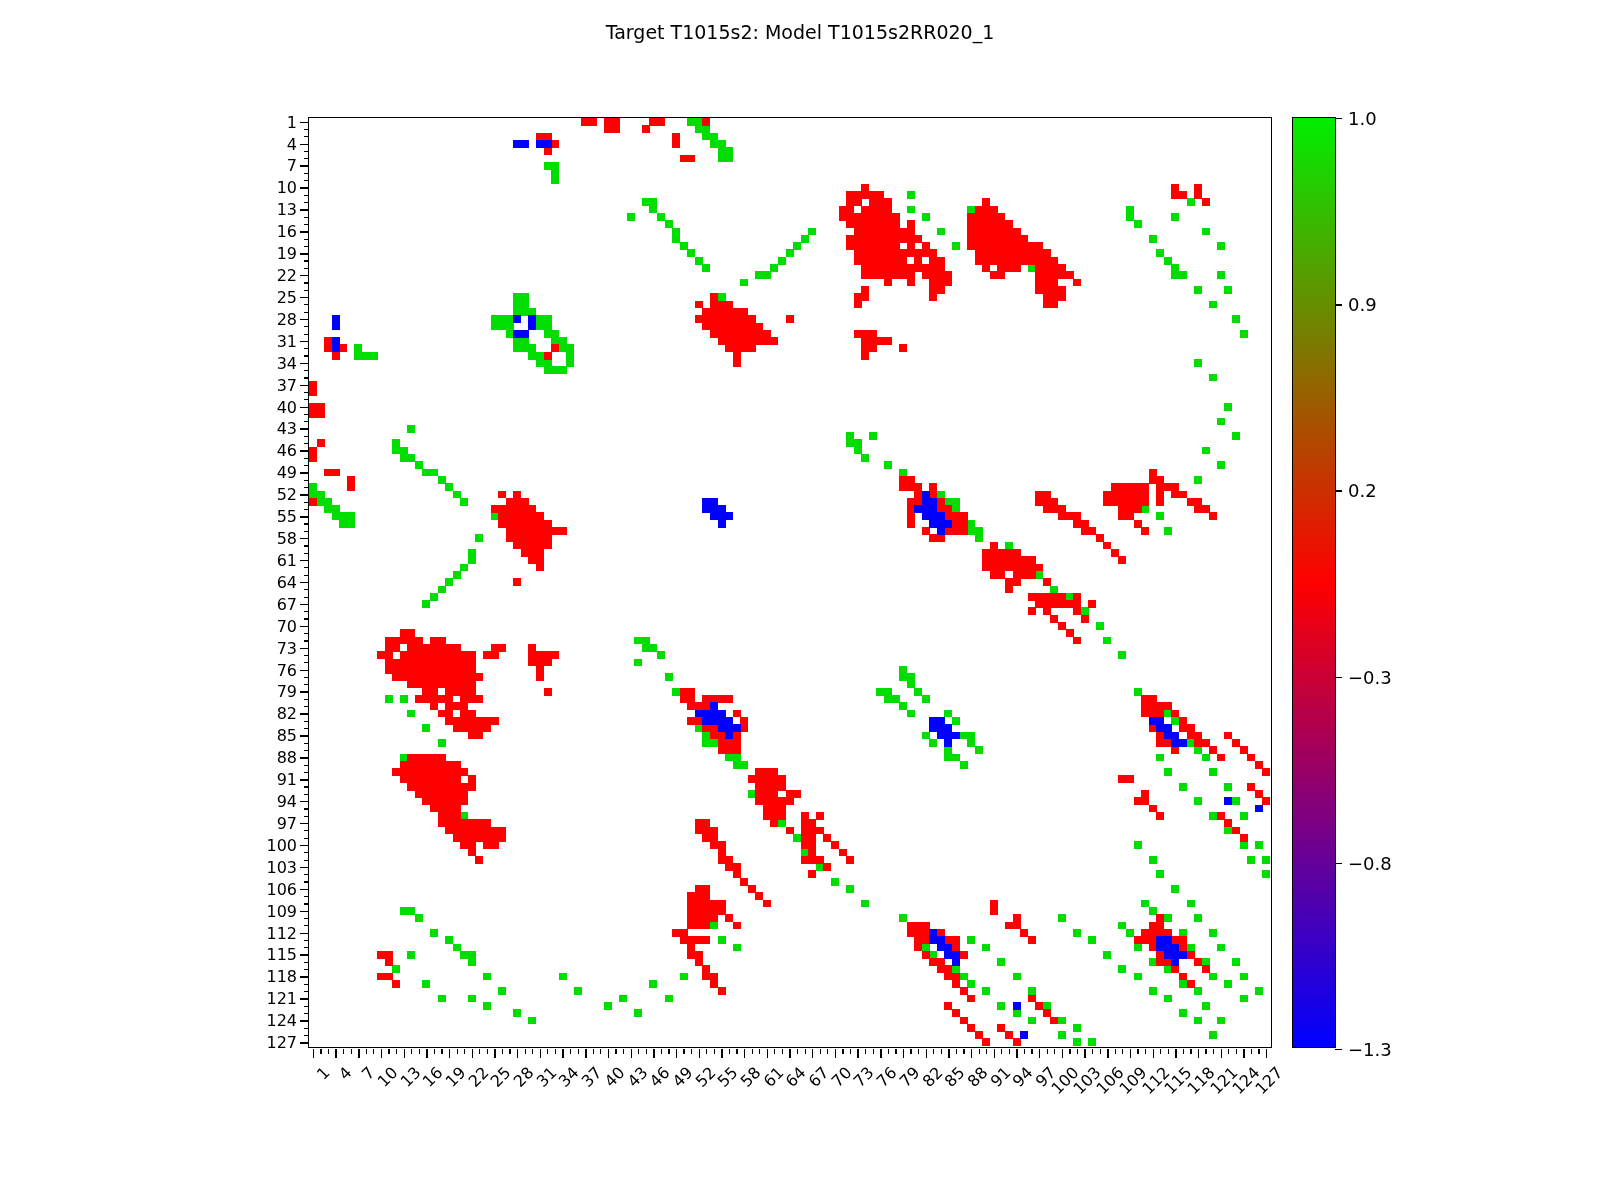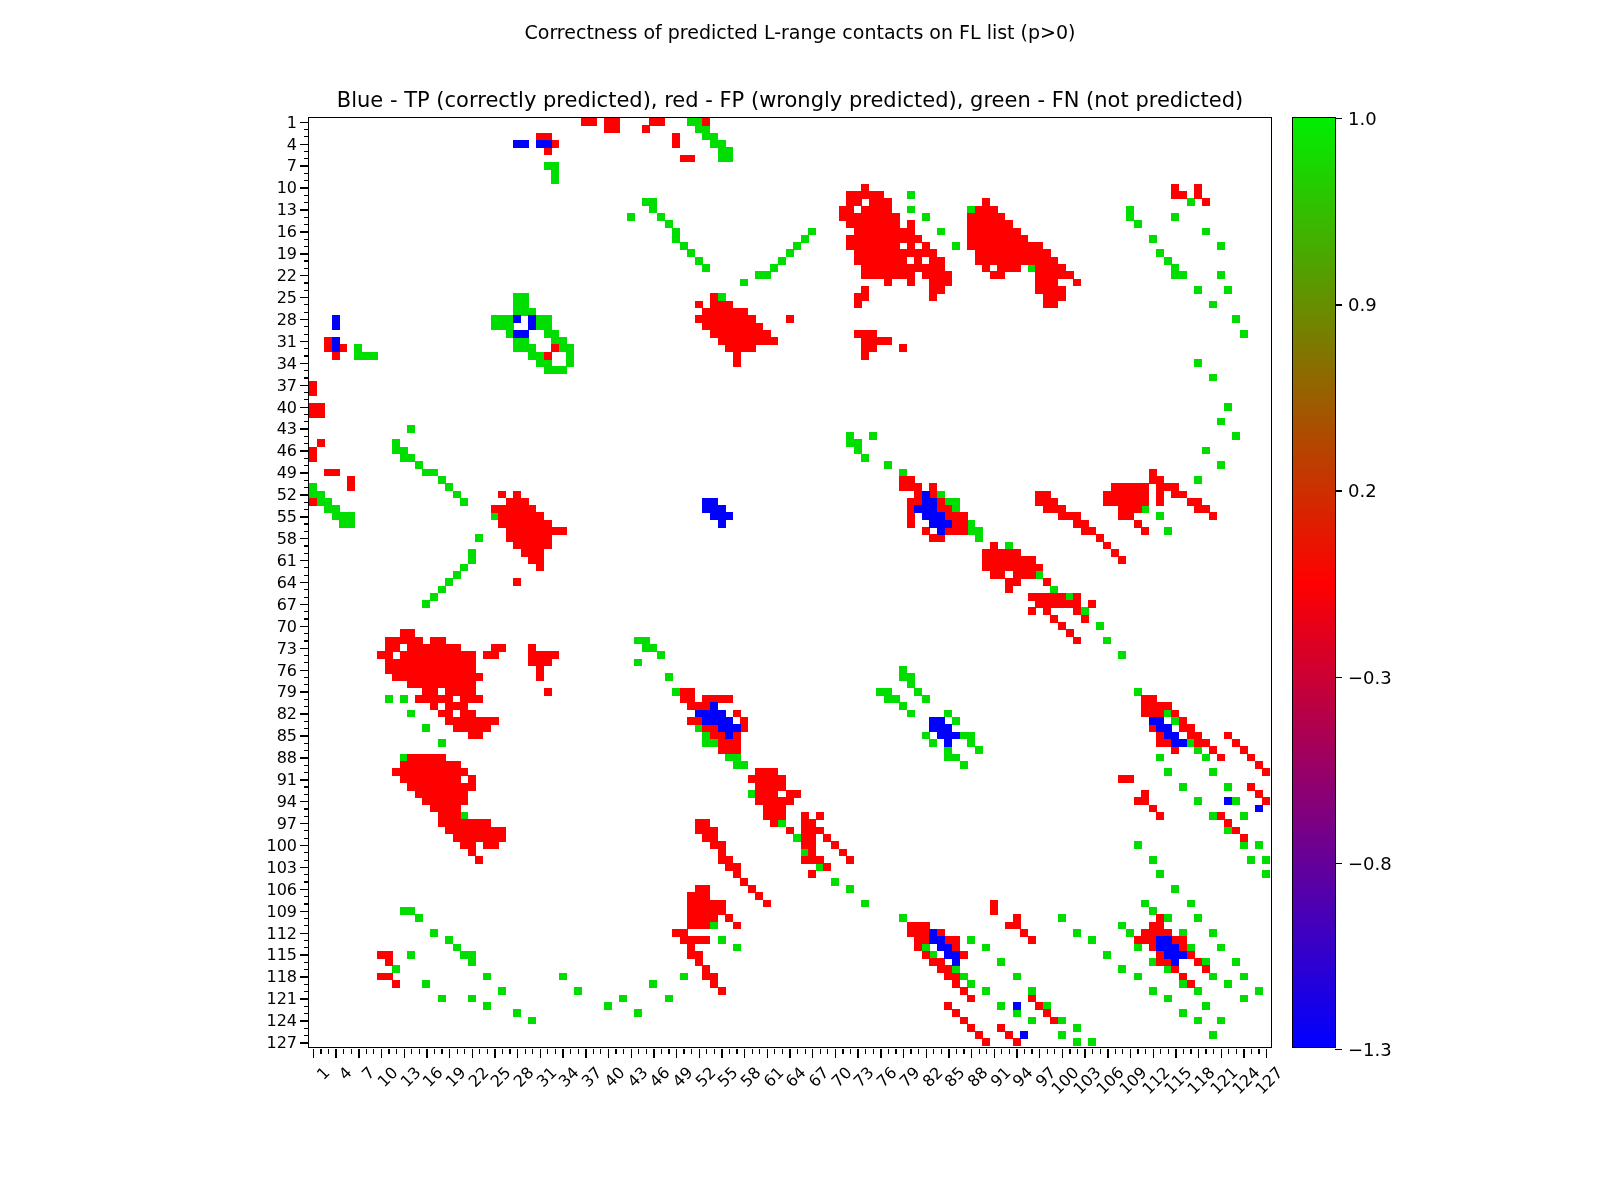--- a/index.html
+++ b/index.html
@@ -66,24 +66,23 @@
     font-size:18px;color:#000;white-space:nowrap;
     transform:translateY(-50%);
   }
 </style>
 </head>
 <body>
 
 <div id="root">
 
   <div class="suptitle">
-    <span class="l2">Correctness of predicted L-range contacts on FL list (p&gt;0)</span>
+    <span>Target T1015s2: Model T1015s2RR020_1</span>
   </div>
 
-  <div class="axtitle">Blue - TP (correctly predicted), red - FP (wrongly predicted), green - FN (not predicted)</div>
 
   <div id="plot">
     <div id="cells">
         <div class="cell" style="left: 0px; top: 365.276px; width: 8.01535px; height: 7.75551px; background: rgb(0, 221, 0);"></div>
         <div class="cell" style="left: 0px; top: 372.581px; width: 8.01535px; height: 7.75551px; background: rgb(0, 221, 0);"></div>
         <div class="cell" style="left: 378.268px; top: 0px; width: 8.01535px; height: 7.75551px; background: rgb(0, 221, 0);"></div>
         <div class="cell" style="left: 385.833px; top: 0px; width: 8.01535px; height: 7.75551px; background: rgb(0, 221, 0);"></div>
         <div class="cell" style="left: 7.56535px; top: 372.581px; width: 8.01535px; height: 7.75551px; background: rgb(0, 221, 0);"></div>
         <div class="cell" style="left: 7.56535px; top: 379.887px; width: 8.01535px; height: 7.75551px; background: rgb(0, 221, 0);"></div>
         <div class="cell" style="left: 385.833px; top: 7.30551px; width: 8.01535px; height: 7.75551px; background: rgb(0, 221, 0);"></div>

